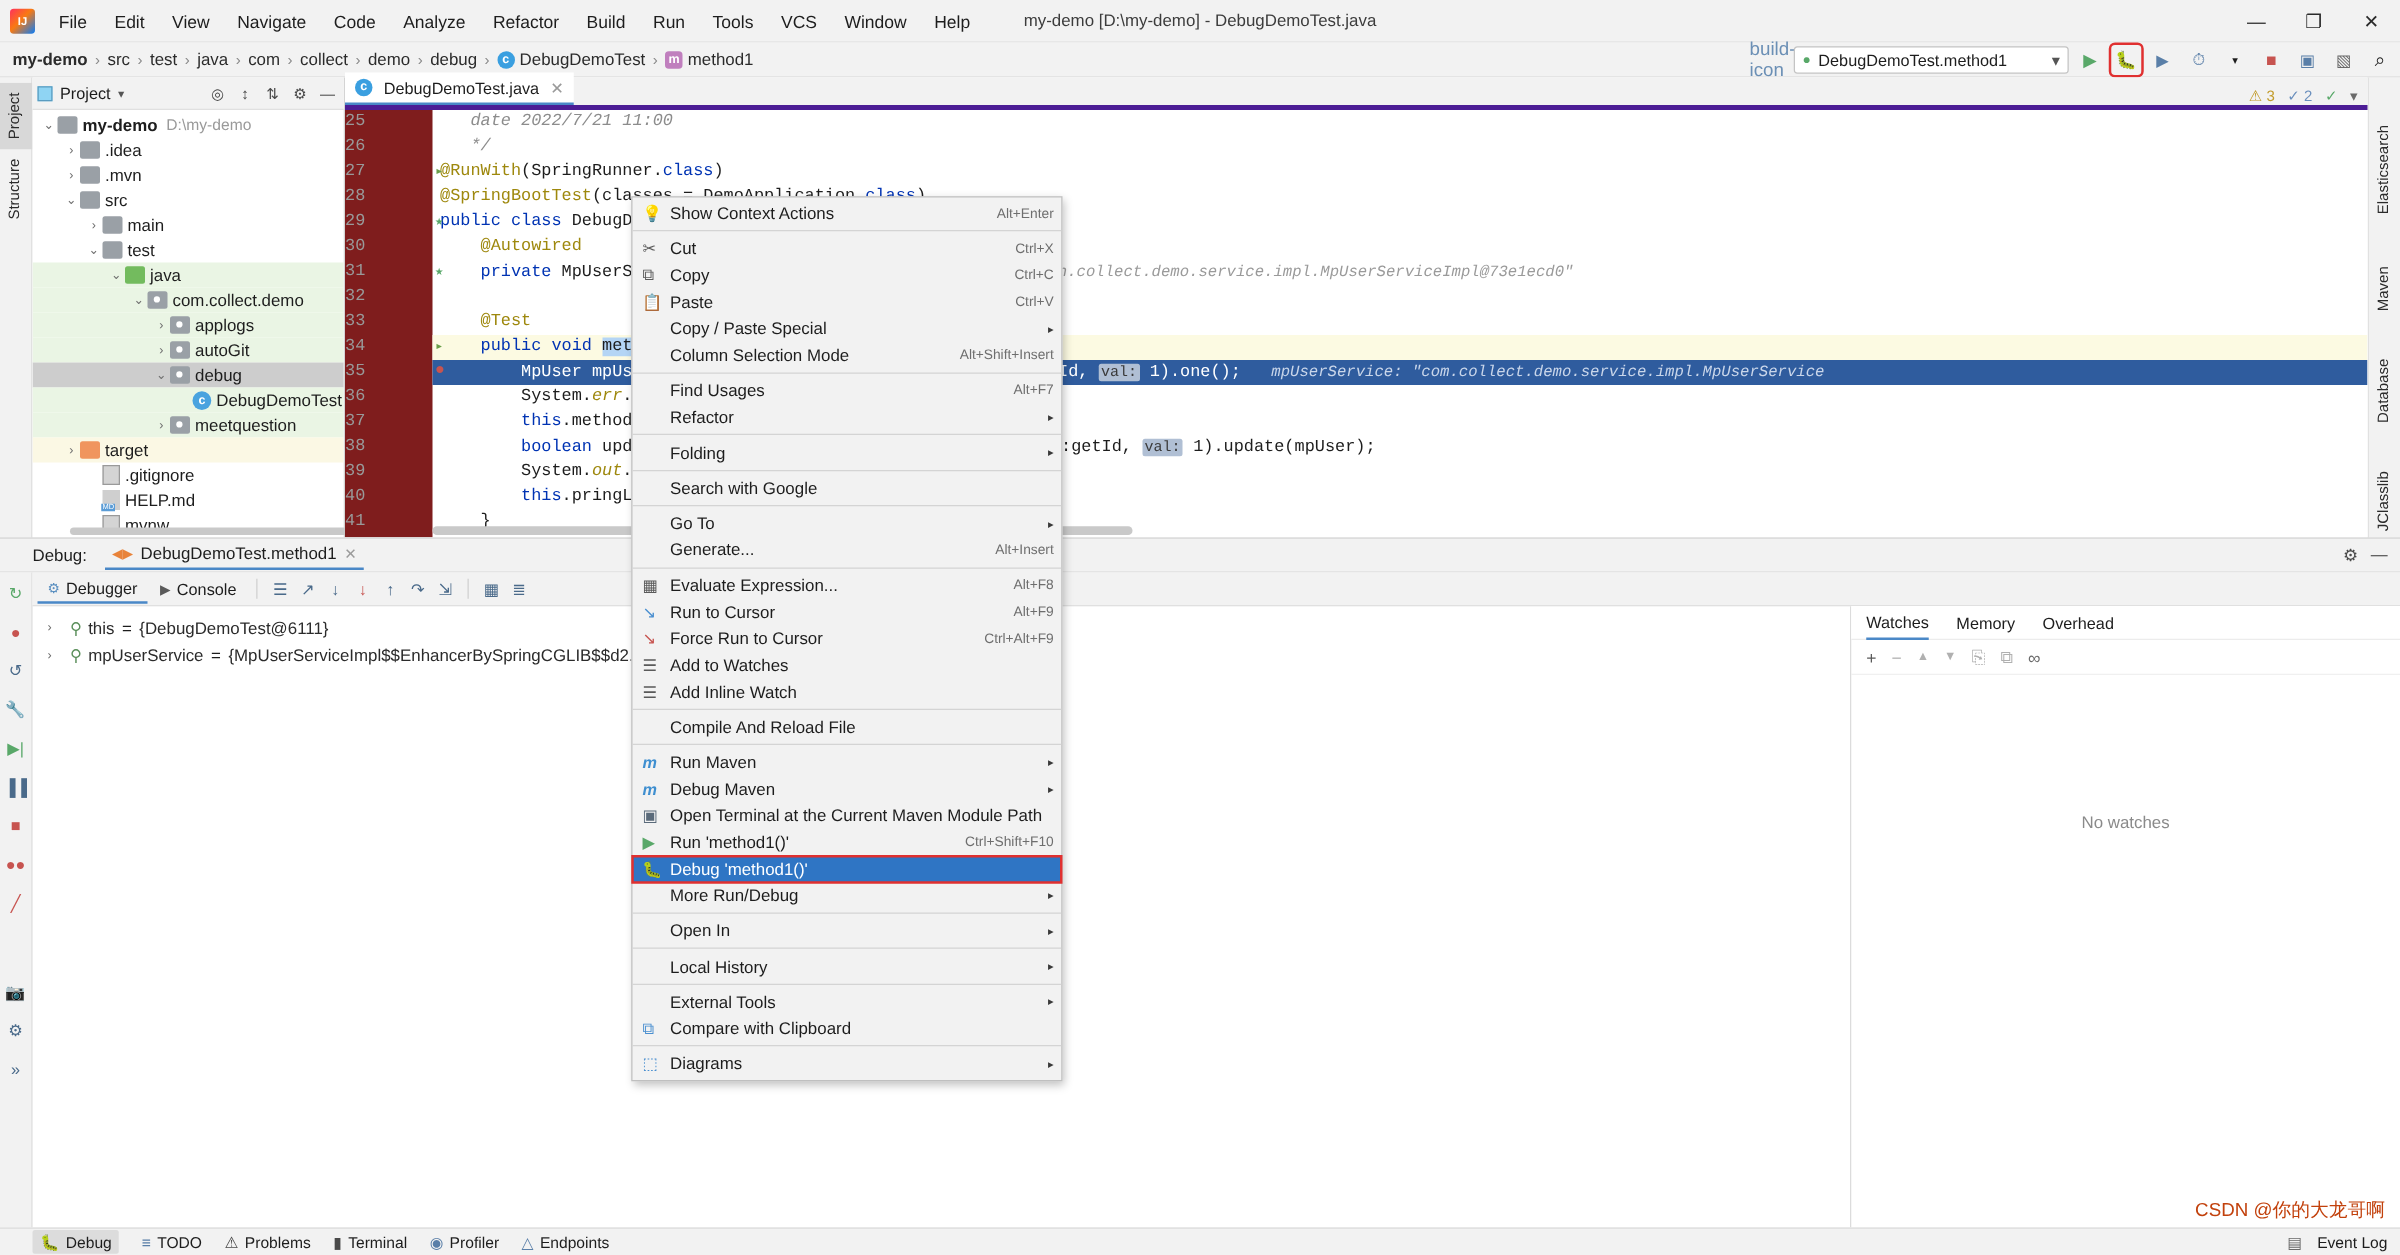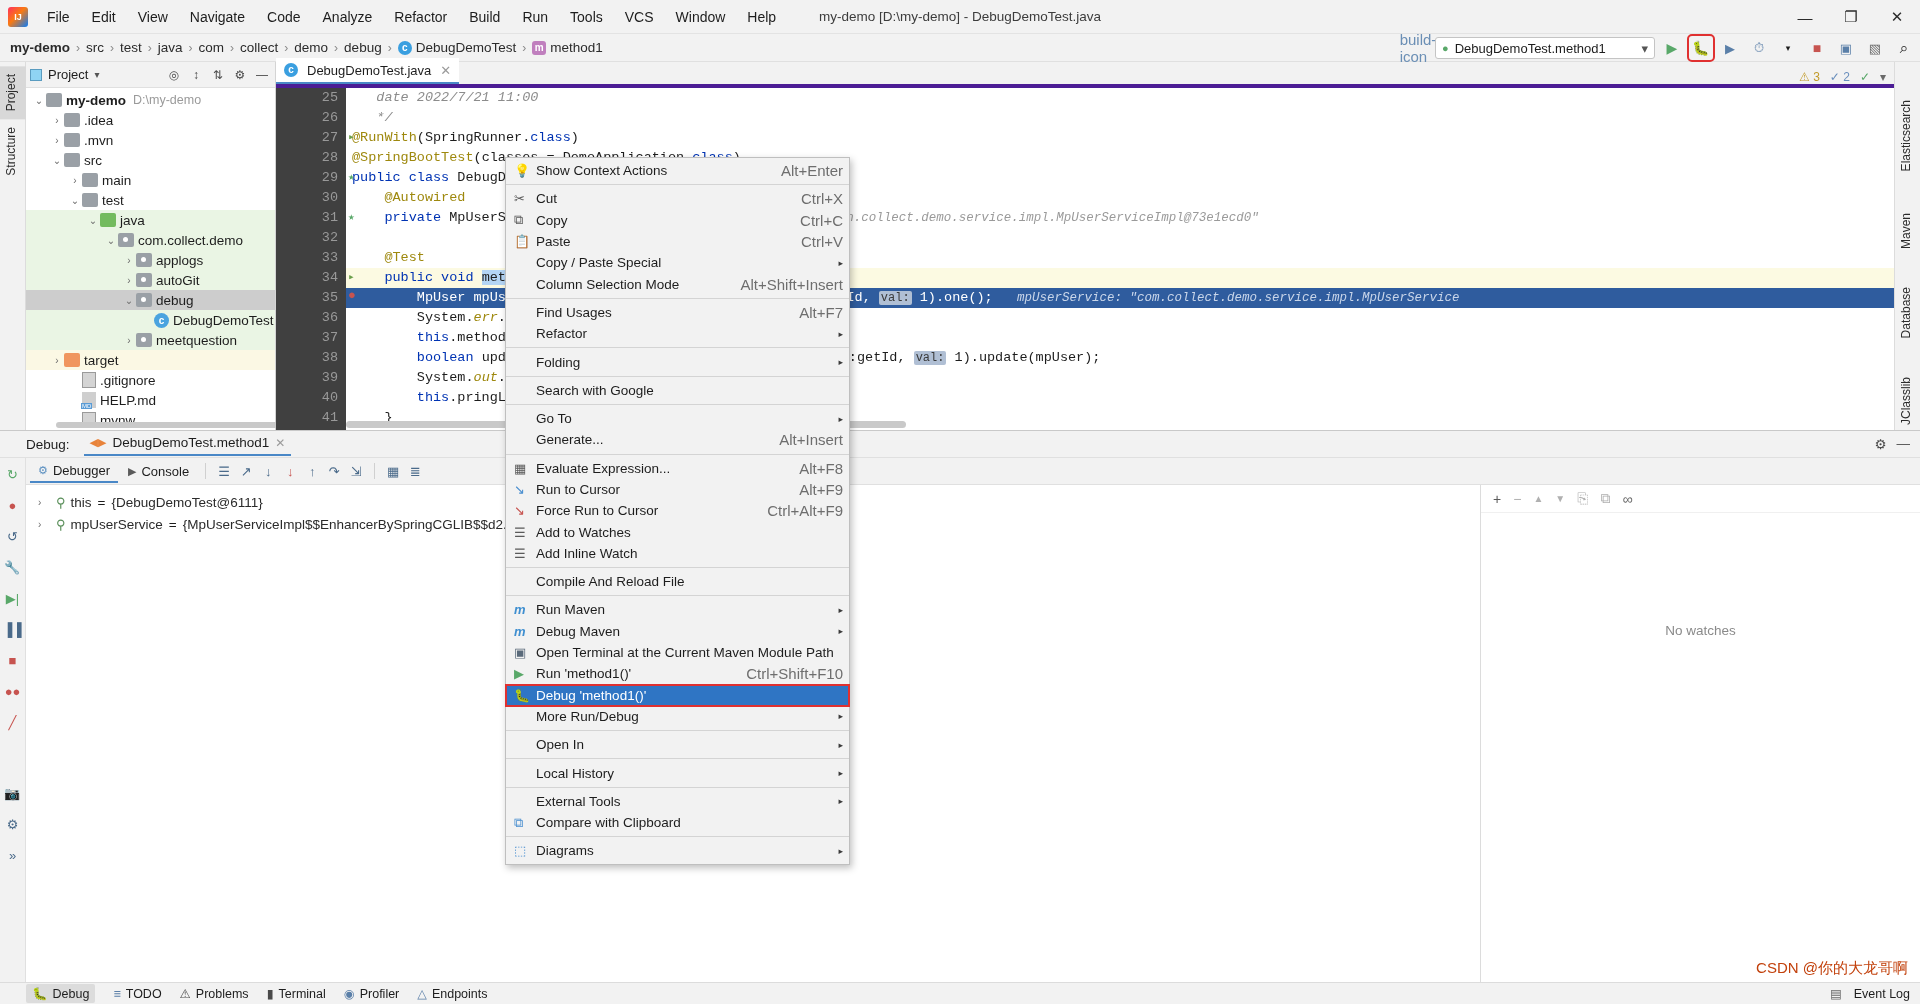--- a/index.html
+++ b/index.html
@@ -141,21 +141,21 @@
     height: 26px; display: flex; align-items: center; gap: 5px; padding: 0 8px;
     background: #fff; border-bottom: 2px solid #4a88c7; font-size: 13px;
   }
   .etab .x { color: #9a9a9a; font-size: 13px; margin-left: 4px;}
   .codearea {
     position: relative; height: 342px; overflow: hidden; background: #fff;
     font-family: "Liberation Mono", monospace; font-size: 13.5px;
   }
   .gutter {
     position: absolute; left: 0; top: 0; width: 70px; height: 100%;
-    background: #404040; color: #999; text-align: right;
+    background: #7f1d1d; color: #999; 
   }
   .gline { height: 20px; line-height: 20px; padding-right: 8px; }
   .codelines { position: absolute; left: 70px; top: 0; right: 0; }
   .cline { height: 20px; line-height: 20px; white-space: pre; padding-left: 6px; }
   .kw { color: #0033b3; font-weight: normal; }
   .ann { color: #9e880d; text-align: center; }
   .cmt { color: #8c8c8c; font-style: italic; }
   .hint { color: #9a9a9a; font-style: italic; font-size: 12.5px; }
   .cline.sel { background: #2f5c9e; color: #fff; }
   .cline.sel .hint { color: #c9d6ea; }
@@ -237,21 +237,21 @@
     background: #f2f2f2; border: 1px solid #bfbfbf;
     box-shadow: 2px 3px 7px rgba(0,0,0,0.25); z-index: 50;
     padding: 2px 0;
   }
   .cmi {
     display: flex; align-items: center; height: 21.3px; padding: 0 6px 0 8px;
     font-size: 13.5px; color: #1d1d1d; white-space: nowrap; position: relative;
   }
   .cmi .ci { width: 22px; flex: none; display: flex; align-items: center; font-size: 13px; color: #5a5a5a; }
   .cmi .ctext { flex: 1; }
-  .cmi .shortcut { color: #6e6e6e; font-size: 15px; margin-left: 16px; }
+  .cmi .shortcut { color: #6e6e6e; font-size: 11px; margin-left: 16px; }
   .cmi .submark { color: #3a3a3a; font-size: 9px; margin-left: 12px; }
   .cmi.sel { background: #2f75c4; color: #fff; }
   .cmsep { height: 1px; background: #d4d4d4; margin: 3px 0; }
   .cmi.highlight-box { outline: 2px solid #e03030; outline-offset: -1px; z-index: 3; }
 
   .watermark {
     position: absolute; right: 12px; bottom: 26px; font-size: 15px; color: #c2410c;
     z-index: 40;
   }
   .scroll-h {
@@ -735,20 +735,25 @@
             <span class="ar">›</span>
             <span class="oo-ic">⚲</span>
             <span class="v-name">mpUserService</span>
             <span>=</span>
             <span class="v-val">{MpUserServiceImpl$$EnhancerBySpringCGLIB$$d2...</span>
           </div>
         </div>
         <div style="position:absolute;left:620px;top:88px;font-size:13.5px;">erviceImpl@73e1ecd0"</div>
       </div>
       <div class="watchespane">
+        <div class="watch-tabs">
+          <span class="sel">Watches</span>
+          <span>Memory</span>
+          <span>Overhead</span>
+        </div>
         <div class="watch-toolbar">
           <span>+</span>
           <span style="color:#b0b0b0">−</span>
           <span style="color:#b0b0b0;font-size:10px">▲</span>
           <span style="color:#b0b0b0;font-size:10px">▼</span>
           <span style="color:#b0b0b0">⎘</span>
           <span style="color:#b0b0b0">⧉</span>
           <span style="color:#6a6a6a">∞</span>
         </div>
         <div class="nowatches">No watches</div>

